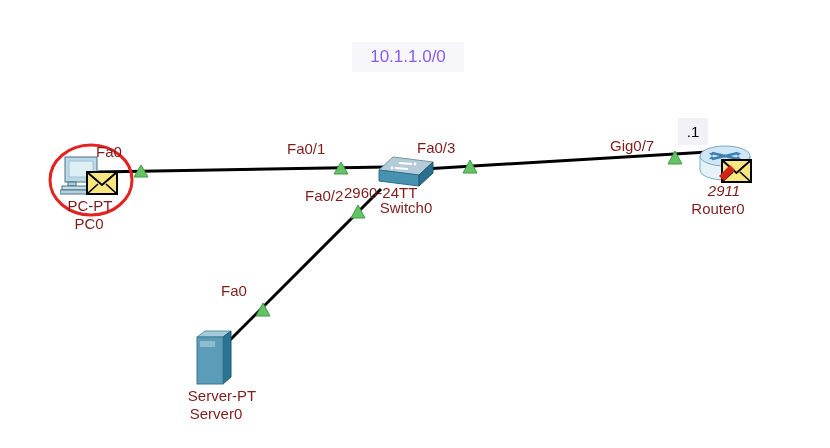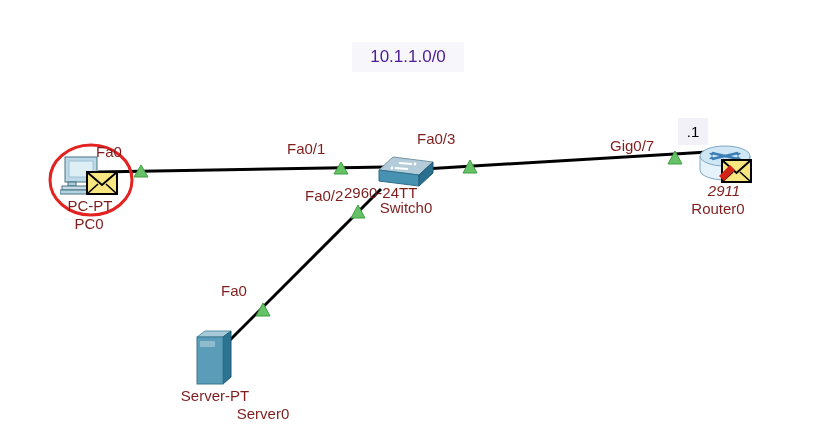--- a/index.html
+++ b/index.html
@@ -7,21 +7,21 @@
     position:relative;width:830px;height:448px;background:#ffffff;overflow:hidden;
     font-family:"Liberation Sans",sans-serif;color:#000;
   }
   .layer{position:absolute;left:0;top:0;}
   .device{position:absolute;}
   .lbl{position:absolute;font-size:15px;line-height:17px;color:#7f1d1d;white-space:nowrap;}
   .lbl.centered{transform:translateX(-50%);}
   .note-box{
     position:absolute;left:352px;top:42px;min-width:100px;height:30px;
     background:#f6f6fb;font-size:17px;line-height:30px;text-align:center;
-    padding:0 6px;color:#4c1d95;
+    padding:0 6px;color:#8b5cf6;
   }
   .addr-box{
     position:absolute;left:678px;top:118px;width:30px;height:27px;
     background:#f1f1f7;font-size:15px;line-height:27px;text-align:center;color:#000;
   }
   .z1{z-index:1}.z2{z-index:2}.z3{z-index:3}.z4{z-index:4}
 </style>
 </head>
 <body>
 
@@ -98,32 +98,32 @@
       <line x1="751" y1="182" x2="740" y2="172" stroke="#000000" stroke-width="1.6"></line>
       <polygon points="719,176 730,165 735,170 724,181" fill="#d02418"></polygon>
     </g>
     <ellipse cx="91" cy="180" rx="41" ry="35" fill="none" stroke="#e32222" stroke-width="3"></ellipse>
   </svg>
 
   <div class="note-box z4">10.1.1.0/0</div>
 
   <span class="lbl z4" style="left:96px;top:143px;">Fa0</span>
   <span class="lbl z4" style="left:287px;top:140px;">Fa0/1</span>
-  <span class="lbl z4" style="left:417px;top:130px;">Fa0/3</span>
+  <span class="lbl z4" style="left:417px;top:139px;">Fa0/3</span>
   <span class="lbl z4" style="left:305px;top:187px;text-align:right;">Fa0/2</span>
   <span class="lbl z4" style="left:610px;top:137px;">Gig0/7</span>
   <span class="lbl z4" style="left:221px;top:282px;">Fa0</span>
 
   <div class="addr-box z4">.1</div>
 
   <span class="lbl centered z4" style="left:90px;top:197px;">PC-PT</span>
   <span class="lbl centered z4" style="left:89px;top:215px;">PC0</span>
 
   <span class="lbl z4" style="left:344px;top:184px;">2960-24TT</span>
   <span class="lbl centered z4" style="left:406px;top:199px;">Switch0</span>
 
   <span class="lbl centered z4" style="left:724px;top:182px;font-style:italic;">2911</span>
   <span class="lbl centered z4" style="left:718px;top:200px;">Router0</span>
 
-  <span class="lbl centered z4" style="left:215px;top:387px;">Server-PT</span>
-  <span class="lbl centered z4" style="left:216px;top:405px;margin-left:47px;">Server0</span>
+  <span class="lbl centered z4" style="left:222px;top:387px;">Server-PT</span>
+  <span class="lbl centered z4" style="left:216px;top:405px;">Server0</span>
 
 </div>
 
 </body></html>

